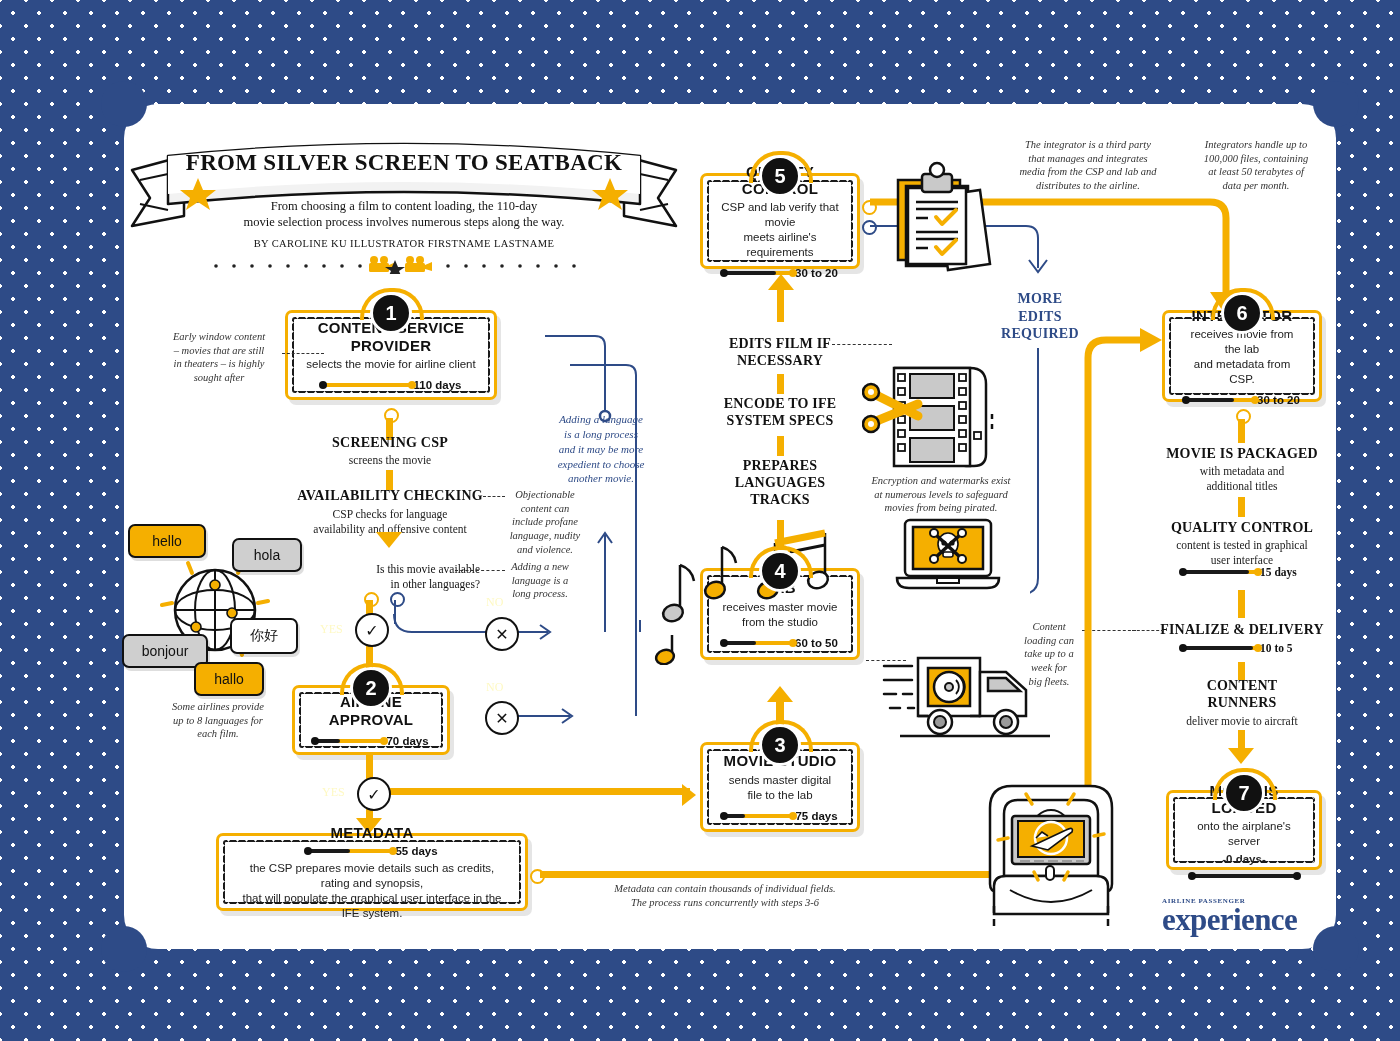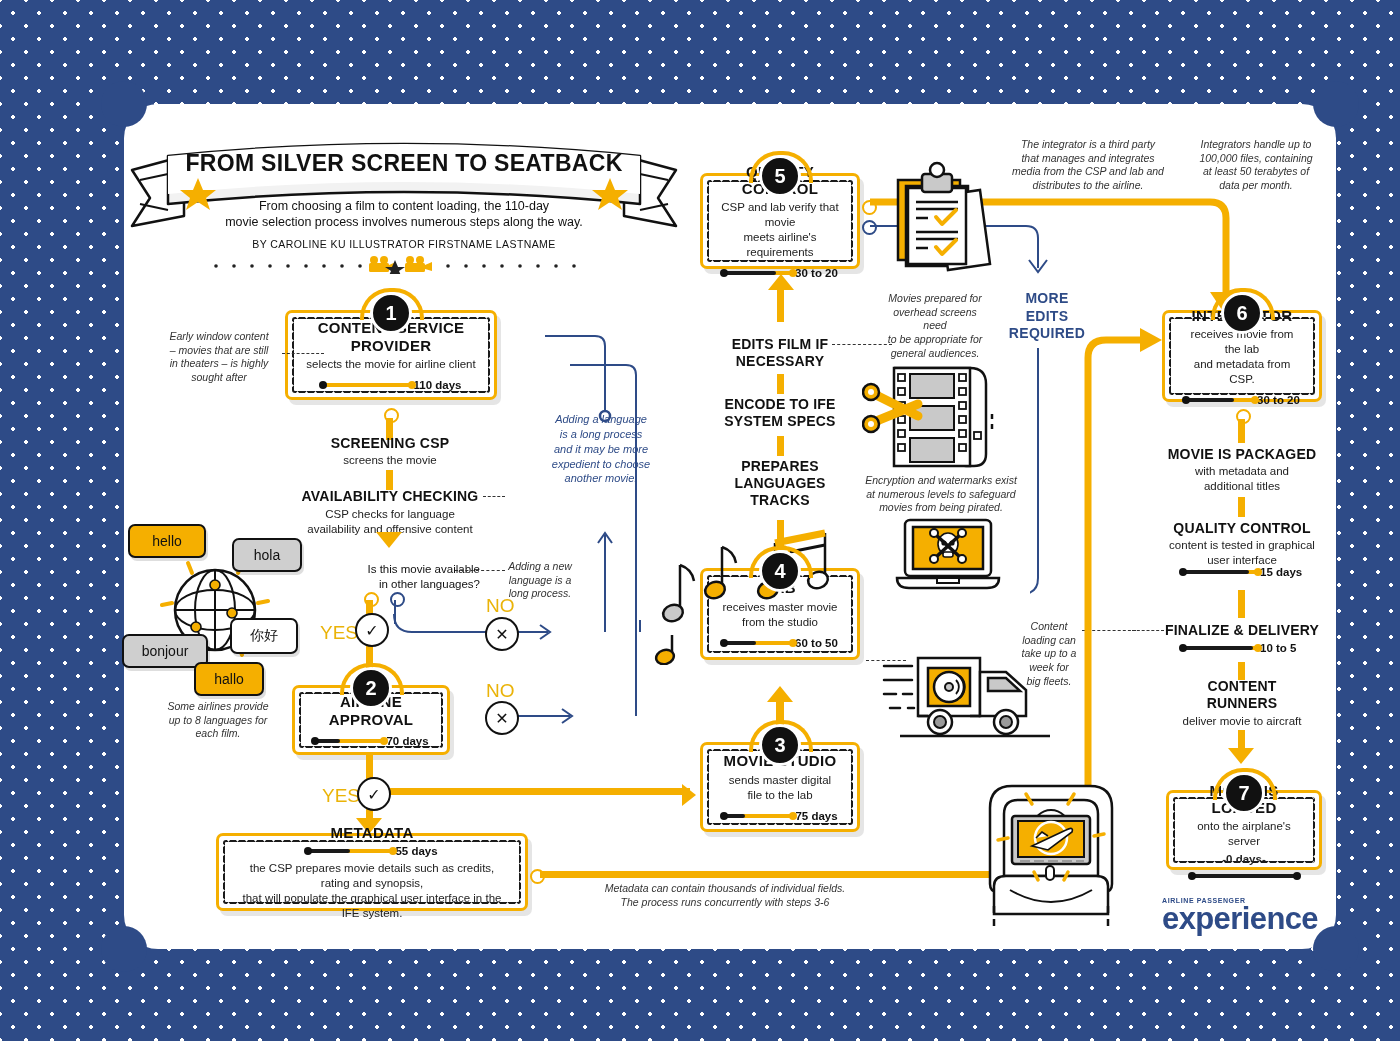--- a/index.html
+++ b/index.html
@@ -21,21 +21,21 @@
     background:#ffffff;
     border-radius:34px;
   }
   .card .notch{position:absolute;width:46px;height:46px;background:#2e4b87;border-radius:50%;}
   .nw{left:-23px;top:-23px;}
   .ne{right:-23px;top:-23px;}
   .sw{left:-23px;bottom:-23px;}
   .se{right:-23px;bottom:-23px;}
 
   
-  .abs{position:absolute;}
+  .abs{position:absolute;font-family:Liberation Serif, serif;}
 
   
   .marquee{
     position:absolute;
     background:#fff;
     border:3px solid #F5AF00;
     border-radius:7px;
     box-sizing:border-box;
     padding:4px;
     box-shadow:4px 5px 0 rgba(0,0,0,.10);
@@ -88,21 +88,21 @@
   .track .dotR{position:absolute;right:-3px;top:-2px;width:8px;height:8px;border-radius:50%;background:#F5AF00;}
   .pdays{font-size:11.5px;font-weight:bold;color:#111;white-space:nowrap;}
 
   
   .ftitle{font-size:14px;font-weight:bold;color:#111;text-align:center;line-height:1.2;letter-spacing:.2px;}
   .fsub{font-size:11.5px;color:#222;text-align:center;line-height:1.3;}
   .note{font-size:10.5px;font-style:italic;color:#333;text-align:center;line-height:1.3;}
   .noteblue{font-size:11px;font-style:italic;color:#2e4b87;text-align:center;line-height:1.35;}
   .bigblue{font-size:14px;font-weight:bold;color:#2e4b87;text-align:center;line-height:1.25;letter-spacing:.3px;}
   .qtext{font-size:11.5px;color:#111;text-align:right;line-height:1.3;}
-  .ynlabel{font-size:19px;color:#eab308;font-weight:normal;}
+  .ynlabel{font-size:12px;color:#fef9c3;font-weight:normal;}
 
   
   .yline{position:absolute;background:#F5AF00;}
   .bline{position:absolute;background:#2e4b87;}
   .dotline{position:absolute;border-top:1.5px dashed #333;}
   .ocircle{position:absolute;width:11px;height:11px;border-radius:50%;border:2.5px solid #F5AF00;background:#fff;}
   .ocircleb{position:absolute;width:11px;height:11px;border-radius:50%;border:2.5px solid #2e4b87;background:#fff;}
   .yarrow{position:absolute;width:0;height:0;}
   .ydown{border-left:13px solid transparent;border-right:13px solid transparent;border-top:16px solid #F5AF00;}
   .yup{border-left:13px solid transparent;border-right:13px solid transparent;border-bottom:16px solid #F5AF00;}
@@ -222,20 +222,25 @@
   <div class="yline" style="left:386px;top:418px;width:7px;height:22px;"></div>
 
   <div class="abs ftitle" style="left:300px;top:435px;width:180px;">SCREENING CSP</div>
   <div class="abs fsub" style="left:300px;top:453px;width:180px;">screens the movie</div>
   <div class="yline" style="left:386px;top:470px;width:7px;height:20px;"></div>
 
   <div class="abs ftitle" style="left:290px;top:488px;width:200px;">AVAILABILITY CHECKING</div>
   <div class="abs fsub" style="left:290px;top:507px;width:200px;white-space:pre-line;">CSP checks for language
 availability and offensive content</div>
   <div class="dotline" style="left:483px;top:496px;width:22px;"></div>
+  <div class="abs note" style="left:500px;top:488px;width:90px;white-space:pre-line;">Objectionable
+content can
+include profane
+language, nudity
+and violence.</div>
 
   <div class="yarrow ydown" style="left:376px;top:532px;"></div>
 
   <div class="abs qtext" style="left:300px;top:562px;width:180px;white-space:pre-line;">Is this movie available
 in other languages?</div>
   <div class="dotline" style="left:455px;top:570px;width:50px;"></div>
   <div class="abs note" style="left:500px;top:560px;width:80px;white-space:pre-line;">Adding a new
 language is a
 long process.</div>
 
@@ -400,24 +405,20 @@
 TRACKS</div>
   <div class="yline" style="left:777px;top:436px;width:7px;height:20px;"></div>
 
   <div class="abs ftitle" style="left:700px;top:396px;width:160px;white-space:pre-line;">ENCODE TO IFE
 SYSTEM SPECS</div>
   <div class="yline" style="left:777px;top:374px;width:7px;height:20px;"></div>
 
   <div class="abs ftitle" style="left:690px;top:336px;width:180px;white-space:pre-line;">EDITS FILM IF
 NECESSARY</div>
   <div class="dotline" style="left:832px;top:344px;width:60px;"></div>
-  <div class="abs note" style="left:885px;top:292px;width:100px;white-space:pre-line;">Movies prepared for
-overhead screens need
-to be appropriate for
-general audiences.</div>
 
   <div class="yline" style="left:777px;top:288px;width:7px;height:34px;"></div>
   <div class="yarrow yup" style="left:768px;top:274px;"></div>
 
   <div class="marquee" style="left:700px;top:173px;width:160px;height:96px;">
     <div class="bnum">5</div>
     <div class="inner">
       <div class="btitle">QUALITY CONTROL</div>
       <div class="bsub" style="white-space:pre-line;">CSP and lab verify that movie
 meets airline's requirements</div>
@@ -442,21 +443,21 @@
       <path d="M340 100 L356 124 L372 100" fill="#F5AF00"></path>
     </svg>
   </div>
 
   <div class="abs" style="left:870px;top:210px;width:180px;height:110px;">
     <svg width="180" height="110" viewBox="0 0 180 110">
       <path d="M0 16 L156 16 Q168 16 168 28 L168 58" stroke="#2e4b87" stroke-width="2" fill="none"></path>
       <path d="M159 50 L168 62 L177 50" stroke="#2e4b87" stroke-width="2" fill="none"></path>
     </svg>
   </div>
-  <div class="abs bigblue" style="left:995px;top:290px;width:90px;white-space:pre-line;margin-left:7px;">MORE
+  <div class="abs bigblue" style="left:995px;top:290px;width:90px;white-space:pre-line;">MORE
 EDITS
 REQUIRED</div>
   <div class="abs" style="left:1030px;top:348px;width:60px;height:260px;">
     <svg width="60" height="260" viewBox="0 0 60 260">
       <path d="M8 0 L8 230 Q8 246 -8 246 L-164 246" stroke="#2e4b87" stroke-width="2" fill="none"></path>
       <path d="M-156 239 L-166 246 L-156 253" stroke="#2e4b87" stroke-width="2" fill="none"></path>
     </svg>
   </div>
 
   <div class="abs" style="left:884px;top:160px;width:120px;height:118px;">

